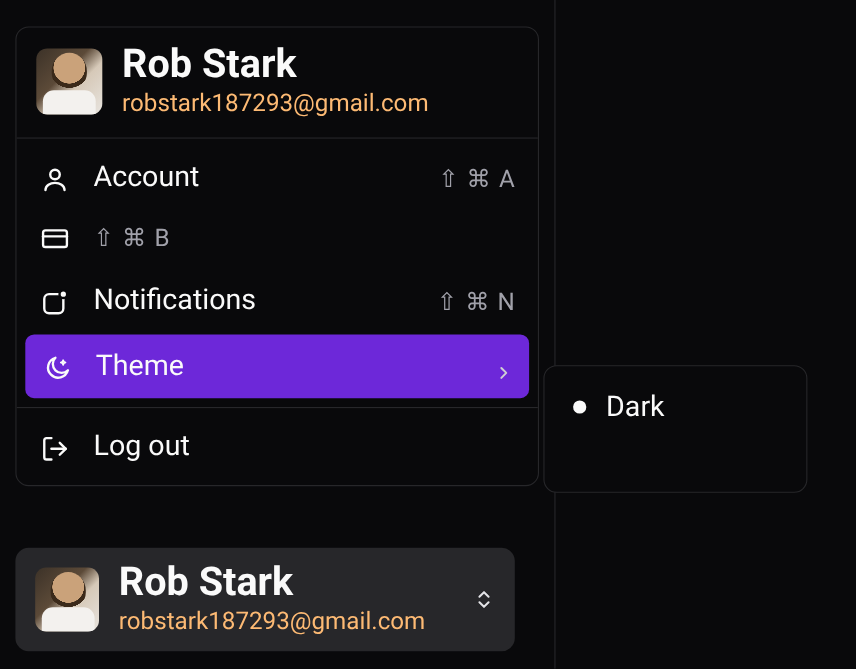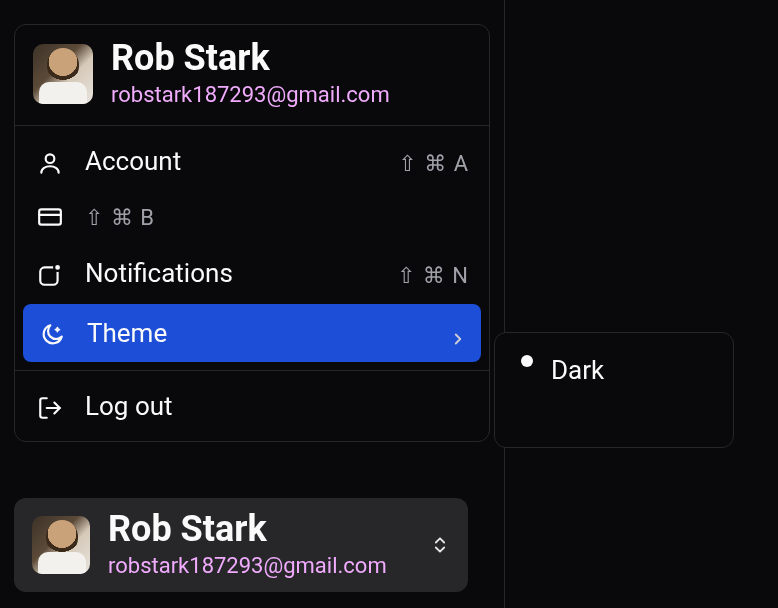--- a/index.html
+++ b/index.html
@@ -56,39 +56,39 @@
   }
   .avatar::after{
     content:"";
     position:absolute;
     left:6px; bottom:0;
     width:48px; height:22px;
     background:#f3f1ee;
     border-radius: 10px 10px 0 0;
   }
   .header-name { font-size: 36px; font-weight: 700; line-height: 1.1; }
-  .header-email { font-size: 22px; color: #f0abfc; line-height: 1.3; margin-top: 2px; }
+  .header-email { font-size: 22px; color: #fdba74; line-height: 1.3; margin-top: 2px; }
 
   .section { border-bottom: 1px solid #27272a; padding: 6px 0; }
   .section:last-of-type { border-bottom: none; }
 
   .item {
     display: flex;
     align-items: flex-end;
     gap: 20px;
     padding: 14px 20px;
     font-size: 26px;
     cursor: pointer;
     position: relative;
   }
   .item .icon { width: 30px; display:flex; align-items:center; justify-content:center; flex-shrink:0; }
   .item .label { flex: 1; }
   .item .shortcut { font-size: 22px; color: #a1a1aa; letter-spacing: 1px; }
   .item.highlight {
-    background: #1d4ed8;
+    background: #6d28d9;
     border-radius: 8px;
     margin: 2px 8px;
     padding: 14px 14px;
   }
   .item .chev { color:#a1a1aa; }
 
   .trigger {
     position: absolute;
     left: 14px;
     top: 498px;
@@ -108,21 +108,21 @@
     left: 494px;
     top: 332px;
     width: 240px;
     background: #09090b;
     border: 1px solid #27272a;
     border-radius: 12px;
     padding: 8px;
   }
   .sub-item {
     display: flex;
-    align-items: flex-start;
+    align-items: center;
     gap: 18px;
     padding: 14px 18px;
     font-size: 26px;
     cursor: pointer;
     border-radius: 8px;
   }
   .sub-item .dot {
     width: 12px; height: 12px; border-radius: 50%;
     background: #fafafa;
     flex-shrink: 0;

